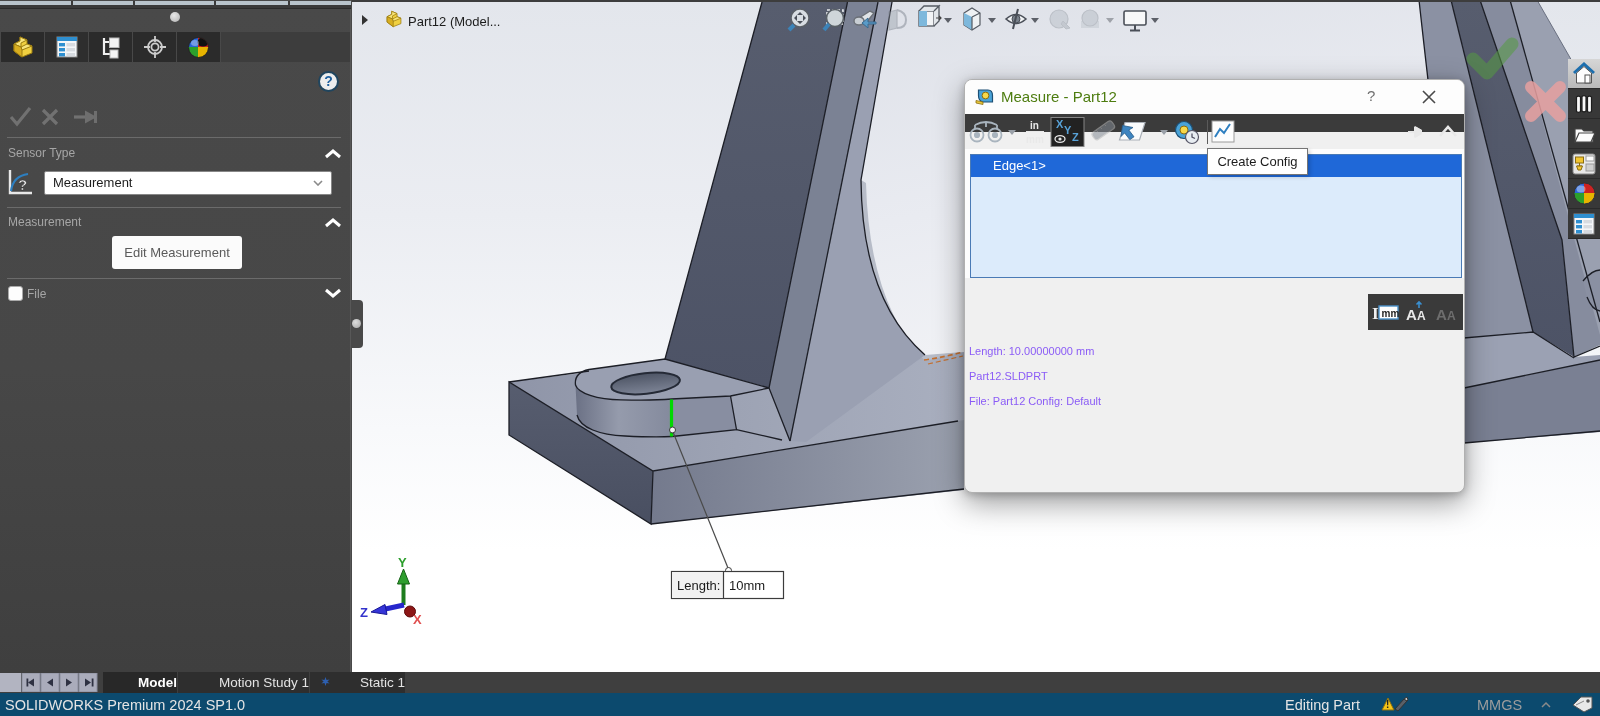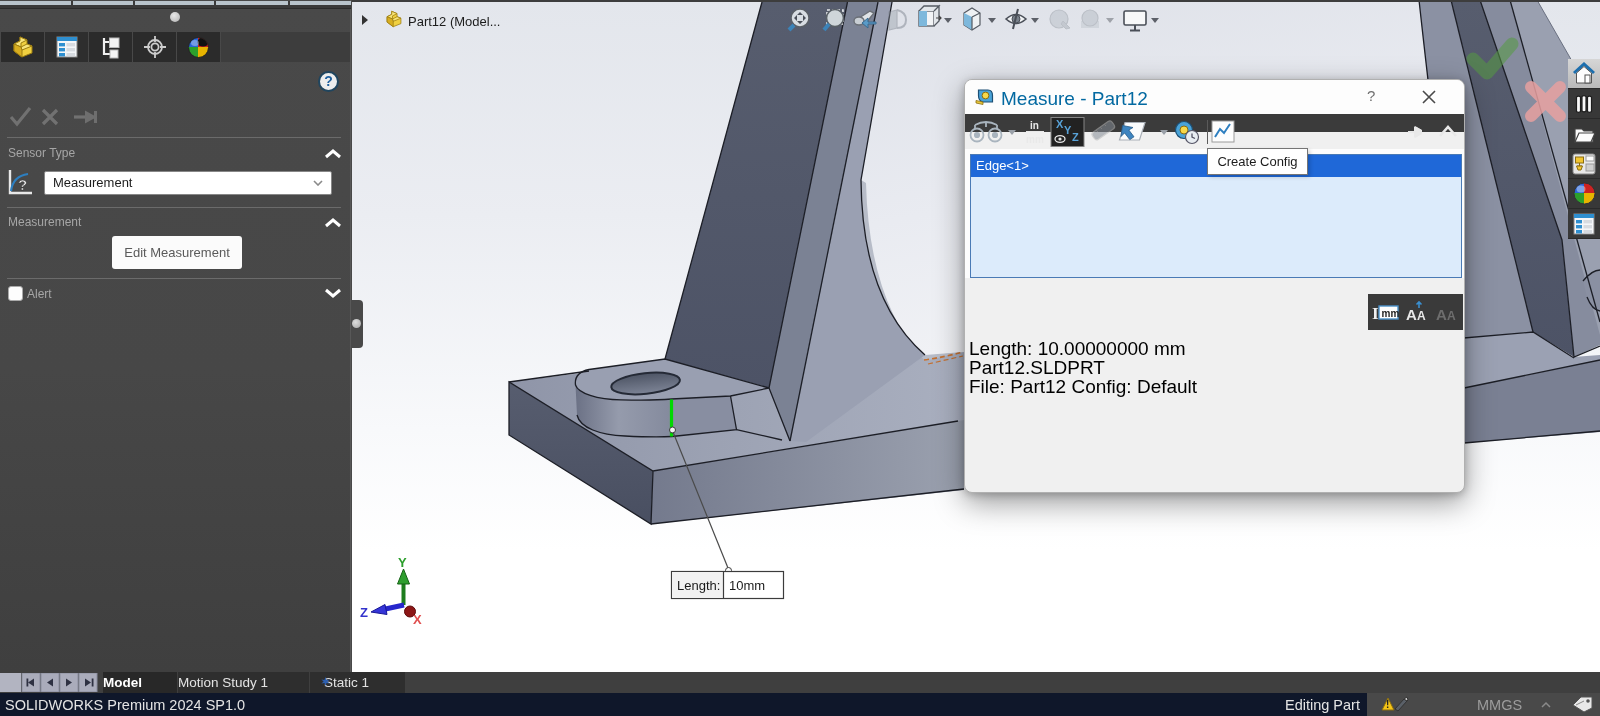--- a/index.html
+++ b/index.html
@@ -28,39 +28,39 @@
 #alertCb{position:absolute;left:8px;top:286px;width:15px;height:15px;background:#fdfdfd;border-radius:3px;border:1px solid #aaa}
 #splitter{position:absolute;left:351px;top:300px;width:12px;height:48px;background:#494949;border-radius:0 4px 4px 0}
 #splitter .d{position:absolute;left:1px;top:19px;width:9px;height:9px;border-radius:50%;background:radial-gradient(circle at 40% 35%,#ddd,#a6a6a6)}
 
 #viewport{position:absolute;left:352px;top:0;width:1248px;height:672px;background:linear-gradient(180deg,#e3e6ec 0%,#ebedf2 32%,#f8f9fb 64%,#ffffff 82%)}
 #vtop{position:absolute;left:0;top:0;width:1248px;height:2px;background:#3d3d3d}
 #tree{position:absolute;left:8px;top:12px;height:20px;color:#1c1c1c;font-size:13px}
 
 #mdlg{position:absolute;left:964px;top:79px;width:501px;height:414px;background:#f0f0f0;border:1px solid #b0b0b0;border-radius:8px;box-shadow:0 10px 30px rgba(0,0,0,.38),0 2px 8px rgba(0,0,0,.22);overflow:hidden;z-index:30}
 #mtitle{position:absolute;left:0;top:0;right:0;height:34px;background:#fdfdfd}
-#mtitle .t{position:absolute;left:36px;top:8px;font-size:19px;color:#0369a1}
+#mtitle .t{position:absolute;left:36px;top:8px;font-size:15px;color:#4d7c0f}
 #mtitle .q{position:absolute;left:402px;top:7px;font-size:15px;color:#707070}
 #mtb{position:absolute;left:0;top:34px;right:0;height:18px;background:#3b3b3b}
 #mwhite{position:absolute;left:0;top:69px;right:0;height:129px;background:#fdfdfd}
 #mlist{position:absolute;left:5px;top:74px;width:492px;height:124px;background:#dcebfb;border:1px solid #4a7ab5}
-#mlist .hdr{position:absolute;left:0;top:0;right:0;height:22px;background:#1f68d8;color:#fff;font-size:13px;line-height:22px;padding-left:5px}
+#mlist .hdr{position:absolute;left:0;top:0;right:0;height:22px;background:#1f68d8;color:#fff;font-size:13px;line-height:22px;padding-left:22px}
 #mfontbar{position:absolute;left:403px;top:214px;width:95px;height:36px;background:#3a3a3a}
-#mtext{position:absolute;left:4px;top:259px;font-size:19px;color:#000000;line-height:19px}
+#mtext{position:absolute;left:4px;top:259px;font-size:11px;color:#8b5cf6;line-height:25px}
 
 #ctip{position:absolute;left:1207px;top:148px;width:101px;height:27px;background:#fff;border:1px solid #757575;font-size:13px;color:#1c1c1c;text-align:center;line-height:25px;z-index:40;box-shadow:2px 2px 4px rgba(0,0,0,.18)}
 
 #rtb{position:absolute;left:1568px;top:59px;width:32px;z-index:20;background:#383838}
 #rtb .cell{width:32px;height:30px;background:#383838;display:flex;align-items:center;justify-content:center;border-bottom:1px solid #2a2a2a}
 #rtb .cell.sel{background:linear-gradient(180deg,#d6d6d6,#b9b9b9)}
 
 #tabbar{position:absolute;left:0;top:672px;width:1600px;height:21px;background:#3f3f3f}
 
-.btab{position:absolute;top:0;height:21px;font-size:13.5px;color:#e3e3e3;text-align:left;line-height:21px;background:#2e2e2e}
-#stat{position:absolute;left:0;top:693px;width:1367px;height:23px;background:#0f172a;color:#e4e4e4;font-size:14.5px}
+.btab{position:absolute;top:0;height:21px;font-size:13.5px;color:#e3e3e3;text-align:right;line-height:21px;background:#2e2e2e}
+#stat{position:absolute;left:0;top:693px;width:1600px;height:23px;background:#0c4a6e;color:#e4e4e4;font-size:14.5px}
 </style>
 </head>
 <body>
 <div id="app">
   <div id="viewport">
     <svg id="vsvg" width="1248" height="672" viewBox="352 0 1248 672">
       <defs>
         <linearGradient id="gweb" x1="0" y1="0" x2="0.4" y2="1">
           <stop offset="0" stop-color="#dee1e8"></stop>
             <stop offset="0.55" stop-color="#e9ebf1"></stop>
@@ -345,21 +345,21 @@
           <path d="M1 1 L5 5 L9 1" stroke="#8a8a8a" stroke-width="1.6" fill="none"></path>
         </svg></div>
     <div class="divider" style="top:207px"></div>
     <div class="seclbl" style="top:215px">Measurement</div>
     <svg class="chev" style="top:217px" viewBox="0 0 18 12">
         <path d="M2 9 L9 3 L16 9" stroke="#fff" stroke-width="3" fill="none"></path>
       </svg>
     <div id="editBtn">Edit Measurement</div>
     <div class="divider" style="top:278px"></div>
     <div id="alertCb"></div>
-    <div class="seclbl" style="top:287px;left:27px">Alert</div>
+    <div class="seclbl" style="top:287px;left:27px">File</div>
     <svg class="chev" style="top:287px" viewBox="0 0 18 12">
         <path d="M2 3 L9 9 L16 3" stroke="#fff" stroke-width="3" fill="none"></path>
       </svg>
   </div>
   <div id="splitter">
       <div class="d"></div>
     </div>
   <div id="mdlg">
     <div id="mtitle">
       <svg class="abs" style="left:10px;top:8px" width="19" height="19" viewBox="0 0 19 19">

